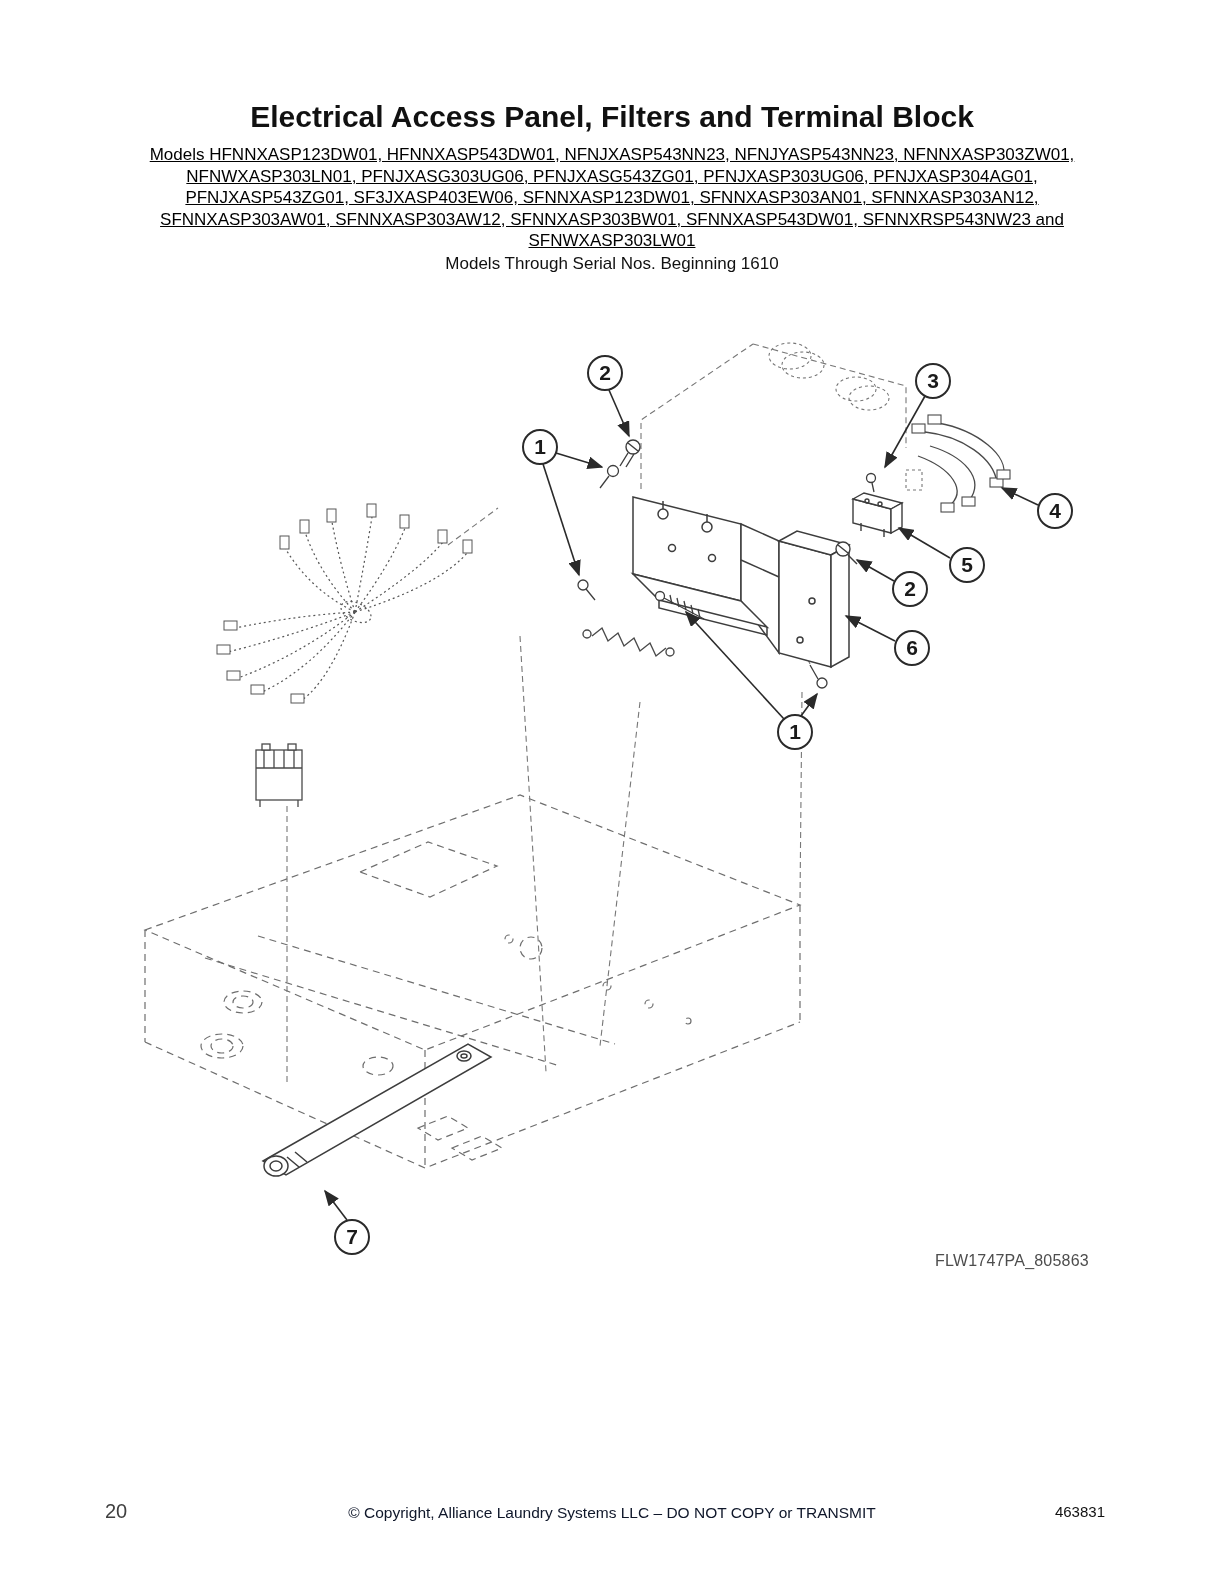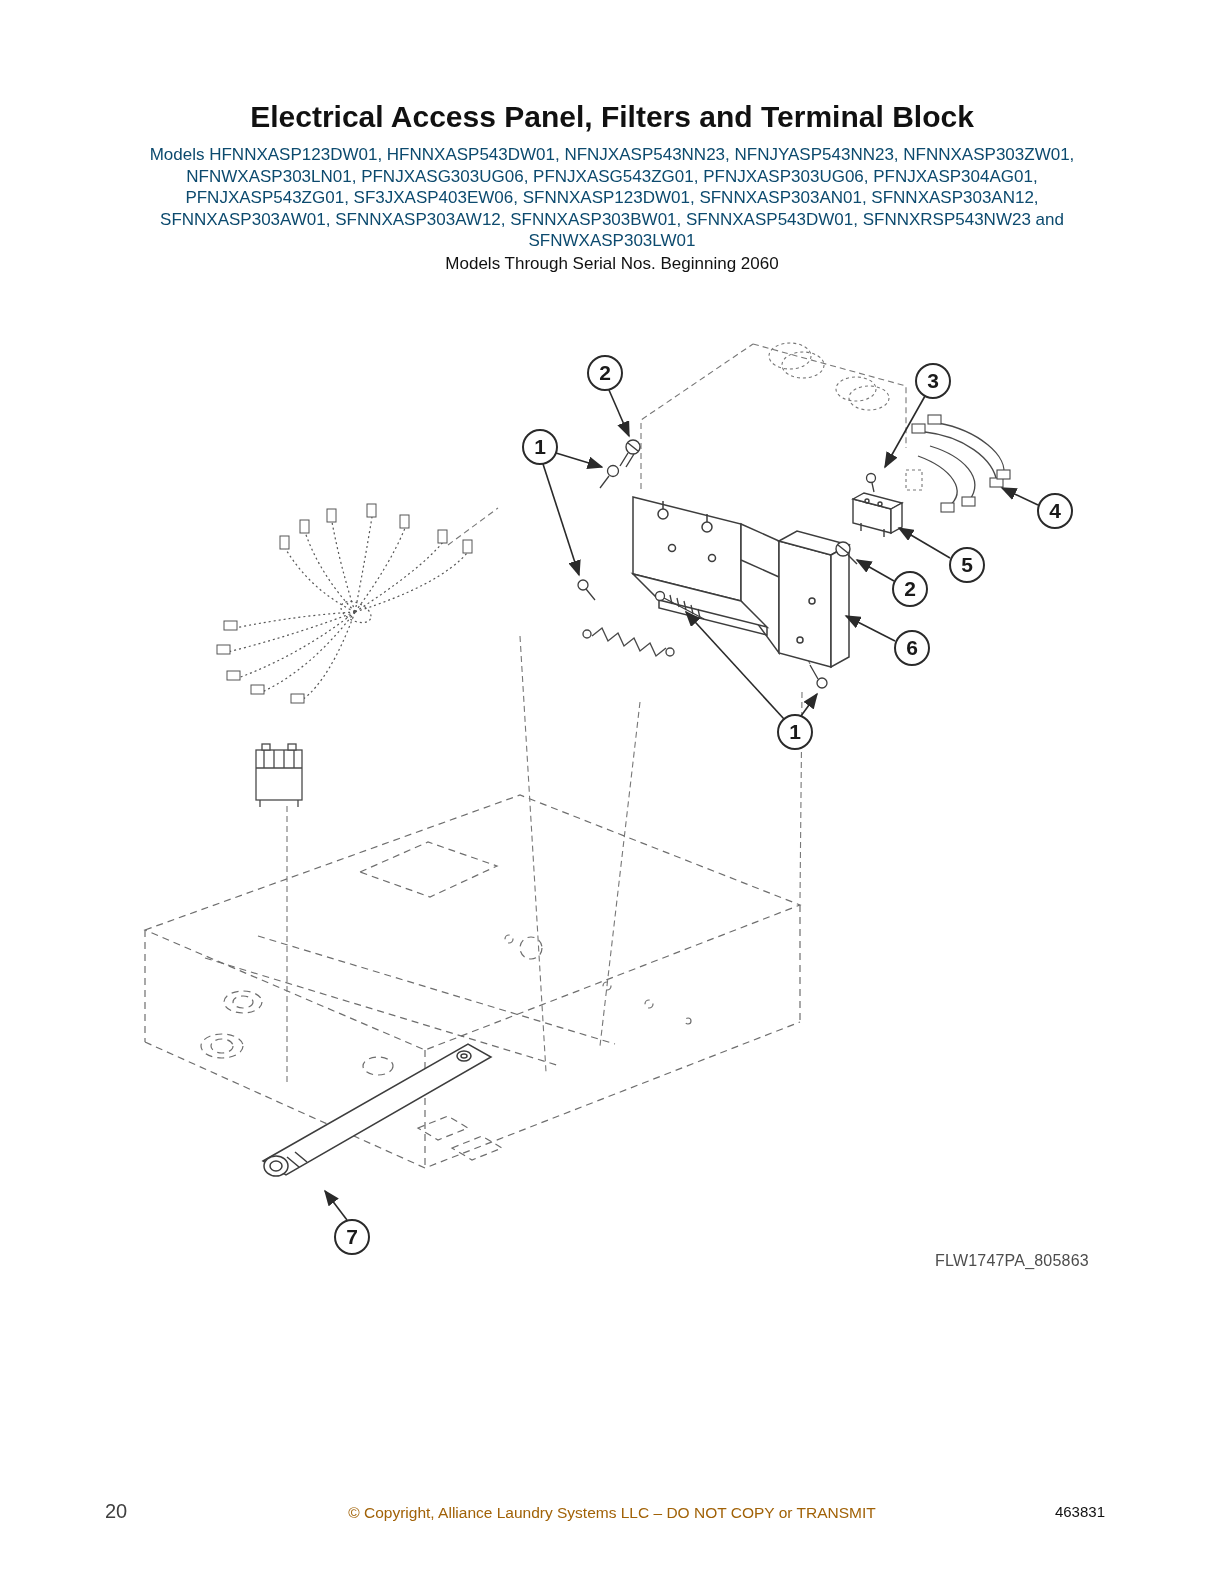--- a/index.html
+++ b/index.html
@@ -5,37 +5,37 @@
   * { margin:0; padding:0; box-sizing:border-box; }
   html,body { background:#ffffff; }
   body {
     width:1224px; height:1584px; position:relative; overflow:hidden;
     font-family:"Liberation Sans", sans-serif; color:#000;
   }
   .header-block { position:absolute; top:56px; left:0; width:1224px; text-align:center;margin-top:43px; }
   .title { font-size:30px; font-weight:bold; line-height:1.2; color:#111; }
   .models {
     width:1008px; margin:9px auto 0; font-size:17px; line-height:1.27;
-    text-align:center; color:#0c4a6e;
+    text-align:center; color:#000000;text-decoration:underline;
   }
   .serial { margin-top:2px; font-size:17px; color:#111; }
   svg.diagram { position:absolute; left:0; top:0; width:1224px; height:1584px; }
   .figcode { position:absolute; top:1252px; left:935px; font-size:16px; color:#4d4d4d; letter-spacing:0.2px; }
   .footer-page { position:absolute; top:1500px; left:105px; font-size:20px; color:#404040; }
-  .footer-copy { position:absolute; top:1504px; left:0; width:1224px; text-align:center; font-size:15.5px; color:#a16207; }
+  .footer-copy { position:absolute; top:1504px; left:0; width:1224px; text-align:center; font-size:15.5px; color:#0f172a; }
   .footer-doc  { position:absolute; top:1503px; right:119px; font-size:15px; color:#111; }
   text.co { font-family:"Liberation Sans", sans-serif; font-size:21px; font-weight:bold; fill:#1a1a1a; text-anchor:middle; }
 </style>
 </head>
 <body>
 
 <div class="header-block">
   <div class="title">Electrical Access Panel, Filters and Terminal Block</div>
   <div class="models">Models HFNNXASP123DW01, HFNNXASP543DW01, NFNJXASP543NN23, NFNJYASP543NN23, NFNNXASP303ZW01, NFNWXASP303LN01, PFNJXASG303UG06, PFNJXASG543ZG01, PFNJXASP303UG06, PFNJXASP304AG01, PFNJXASP543ZG01, SF3JXASP403EW06, SFNNXASP123DW01, SFNNXASP303AN01, SFNNXASP303AN12, SFNNXASP303AW01, SFNNXASP303AW12, SFNNXASP303BW01, SFNNXASP543DW01, SFNNXRSP543NW23 and SFNWXASP303LW01</div>
-  <div class="serial">Models Through Serial Nos. Beginning 2060</div>
+  <div class="serial">Models Through Serial Nos. Beginning 1610</div>
 </div>
 
 <svg class="diagram" viewBox="0 0 1224 1584">
   <defs>
     <marker id="arw" viewBox="0 0 10 8" markerWidth="10" markerHeight="8" refX="9" refY="4" orient="auto">
       <path d="M0,0 L10,4 L0,8 Z" fill="#2a2a2a"></path>
     </marker>
   </defs>
 
   <g fill="none" stroke="#6e6e6e" stroke-width="1.2" stroke-dasharray="7 5">

